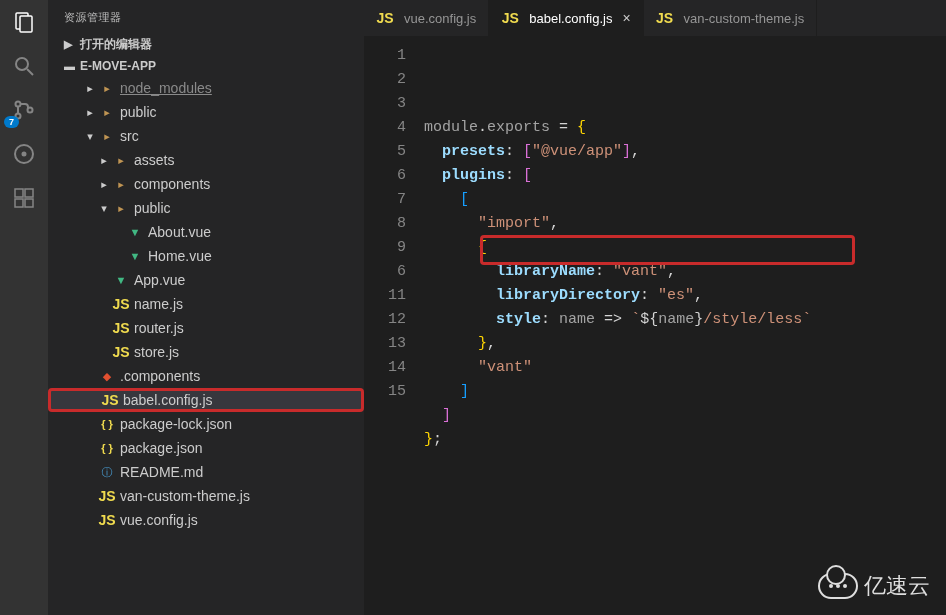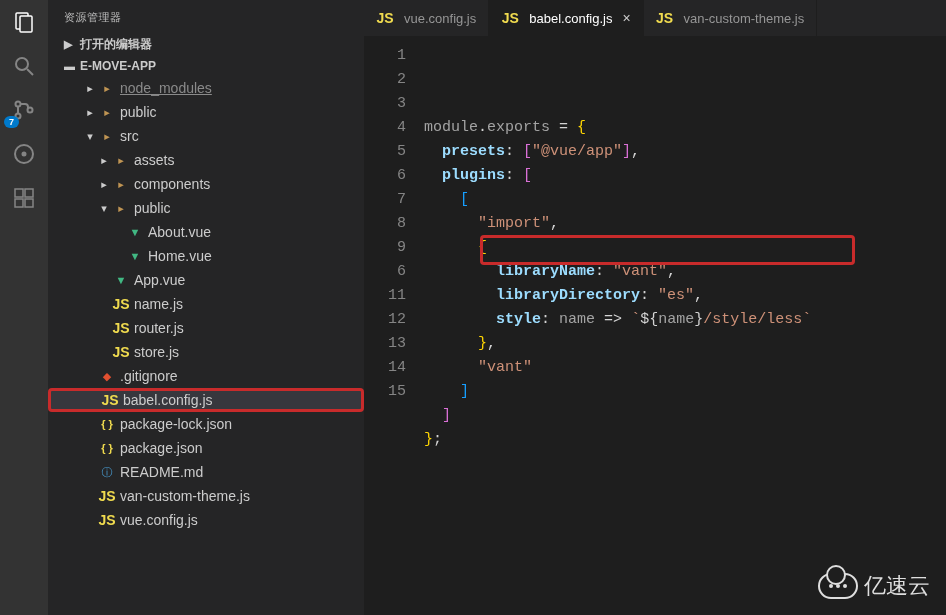--- a/index.html
+++ b/index.html
@@ -222,21 +222,21 @@
       <div class="tree-item">
         <span class="indent" style="width:48px"></span>
         <span class="twist"></span>
         <span class="file-icon js-icon">JS</span>
         <span>store.js</span>
       </div>
       <div class="tree-item">
         <span class="indent" style="width:34px"></span>
         <span class="twist"></span>
         <span class="file-icon git-icon">◆</span>
-        <span>.gitignore</span>
+        <span>.components</span>
       </div>
       <div class="tree-item active highlight-box">
         <span class="indent" style="width:34px"></span>
         <span class="twist"></span>
         <span class="file-icon js-icon">JS</span>
         <span>babel.config.js</span>
       </div>
       <div class="tree-item">
         <span class="indent" style="width:34px"></span>
         <span class="twist"></span>

